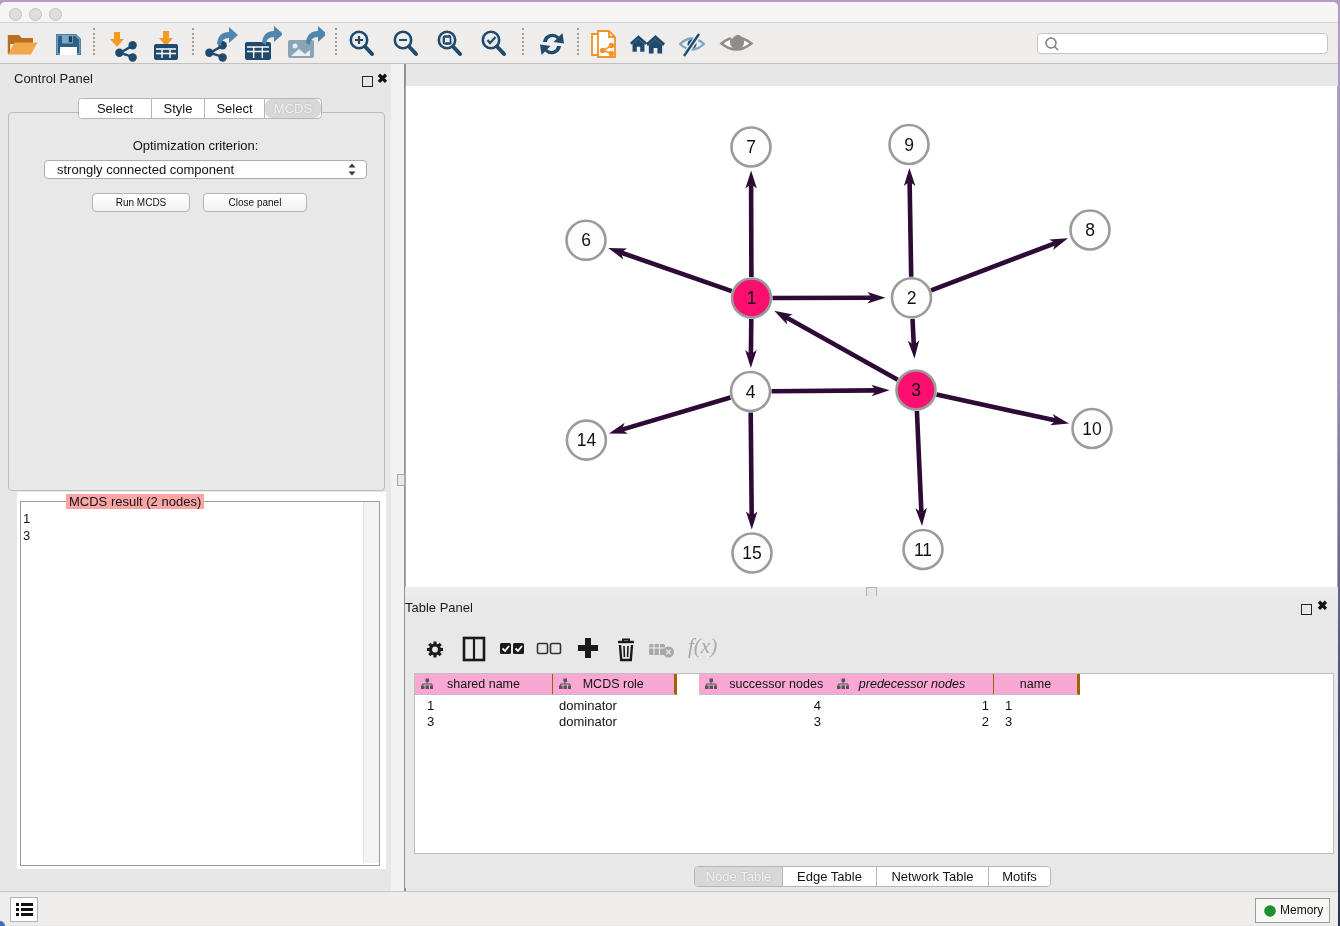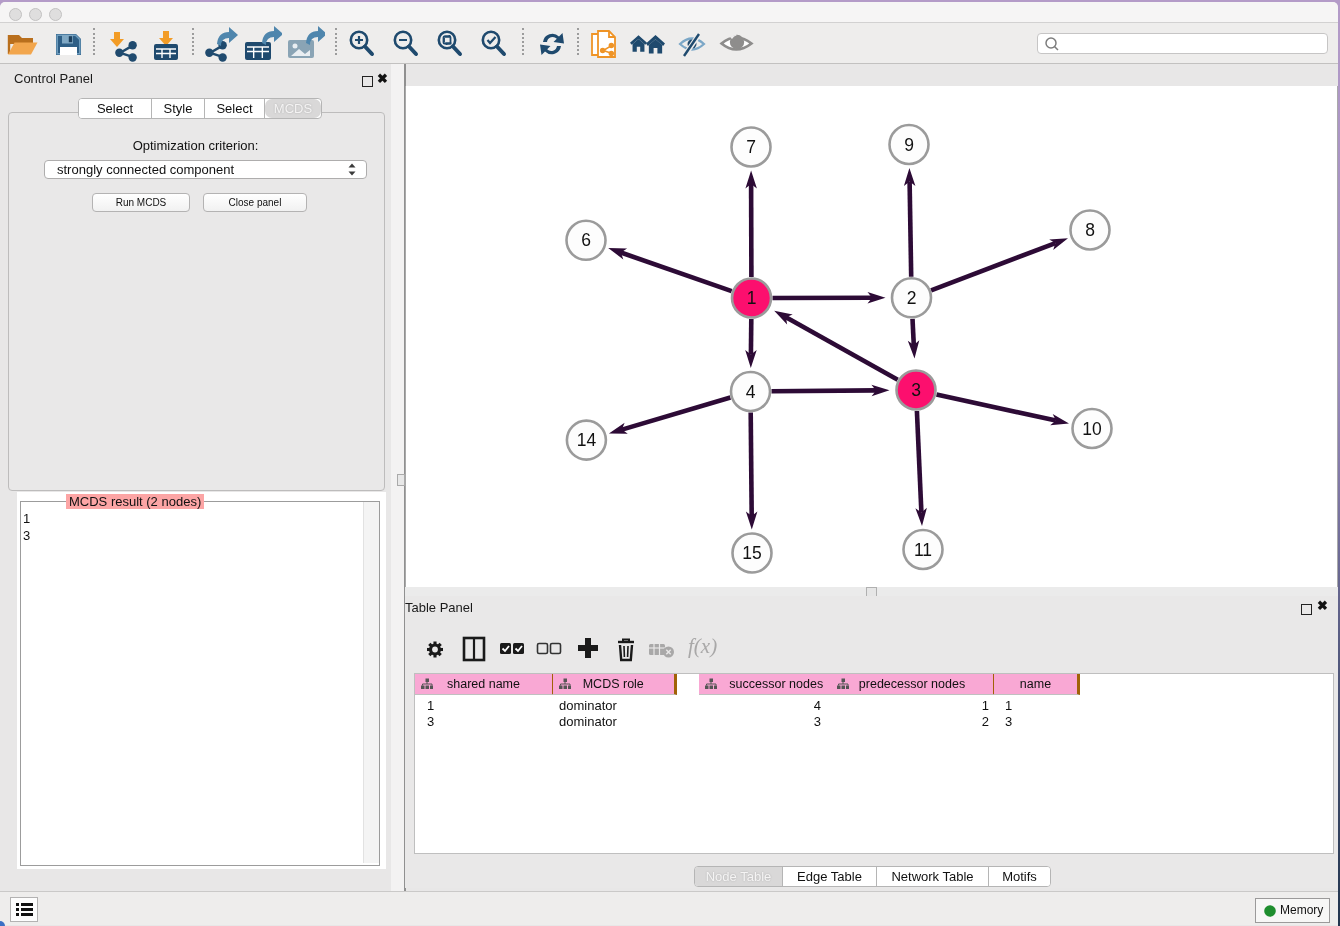--- a/index.html
+++ b/index.html
@@ -464,21 +464,21 @@
                 <rect x="4.5" y="0.5" width="3.5" height="3.5"></rect>
                 <rect x="0" y="7.5" width="3.5" height="3.5"></rect>
                 <rect x="4.5" y="7.5" width="3.5" height="3.5"></rect>
                 <rect x="9" y="7.5" width="3.5" height="3.5"></rect>
                 <path d="M6 4 v2 M1.5 7.5 v-1.5 h9.5 v1.5" stroke="#555" fill="none" stroke-width="1"></path>
               </g>
             </svg>
           </div>
           <div class="hctext">successor nodes</div>
         </div>
-      <div class="hcell" style="left:416px;width:162px;">
+      <div class="hcell" style="left:416px;width:162px;font-style:italic;">
           <div class="hicon">
             <svg width="12" height="12">
               <g fill="#555">
                 <rect x="4.5" y="0.5" width="3.5" height="3.5"></rect>
                 <rect x="0" y="7.5" width="3.5" height="3.5"></rect>
                 <rect x="4.5" y="7.5" width="3.5" height="3.5"></rect>
                 <rect x="9" y="7.5" width="3.5" height="3.5"></rect>
                 <path d="M6 4 v2 M1.5 7.5 v-1.5 h9.5 v1.5" stroke="#555" fill="none" stroke-width="1"></path>
               </g>
             </svg>

